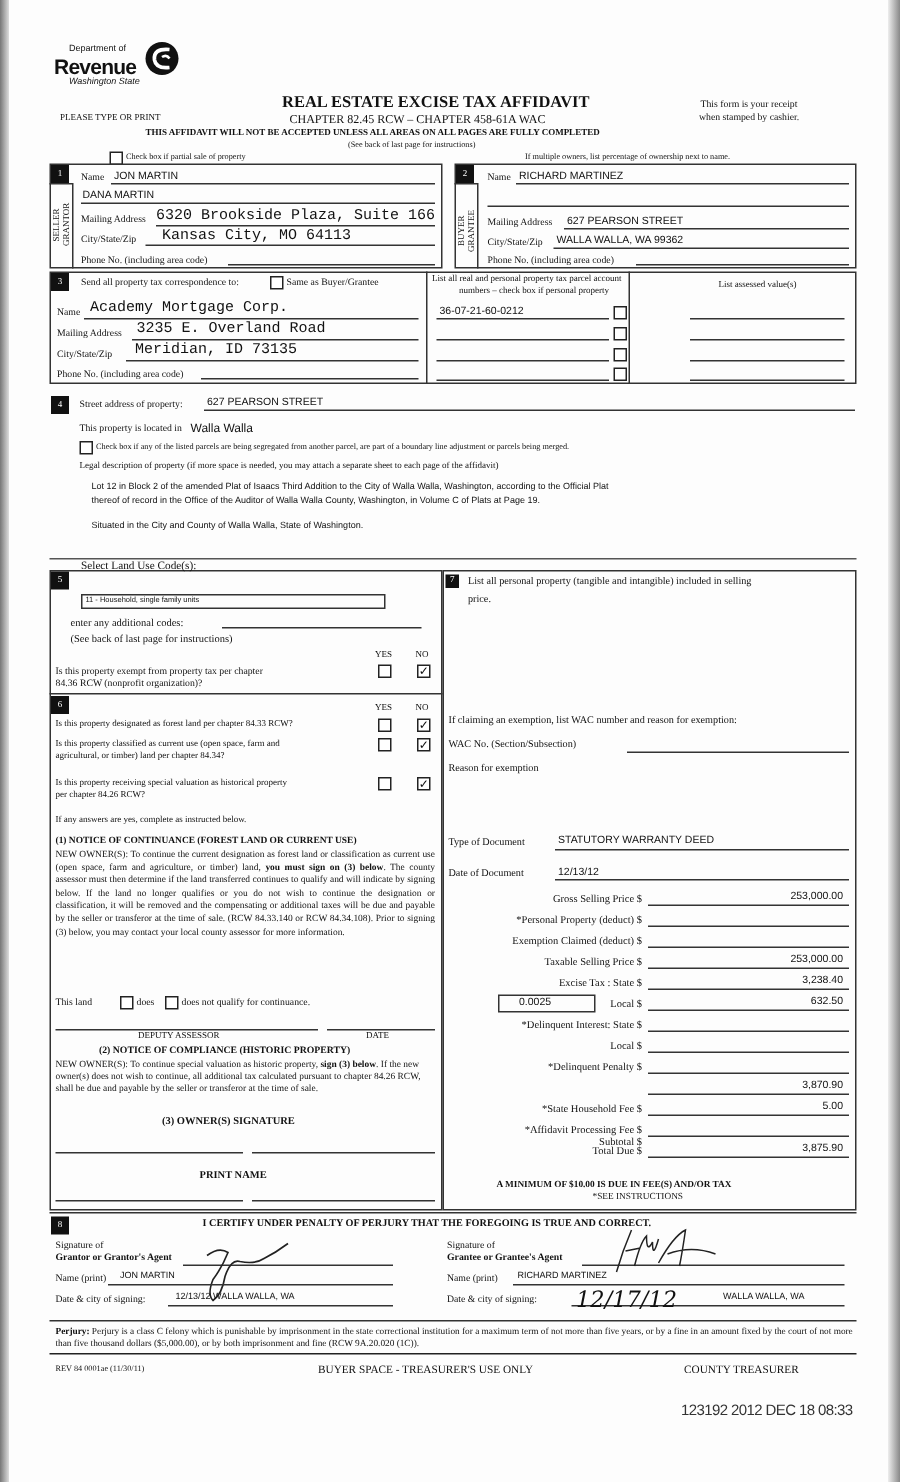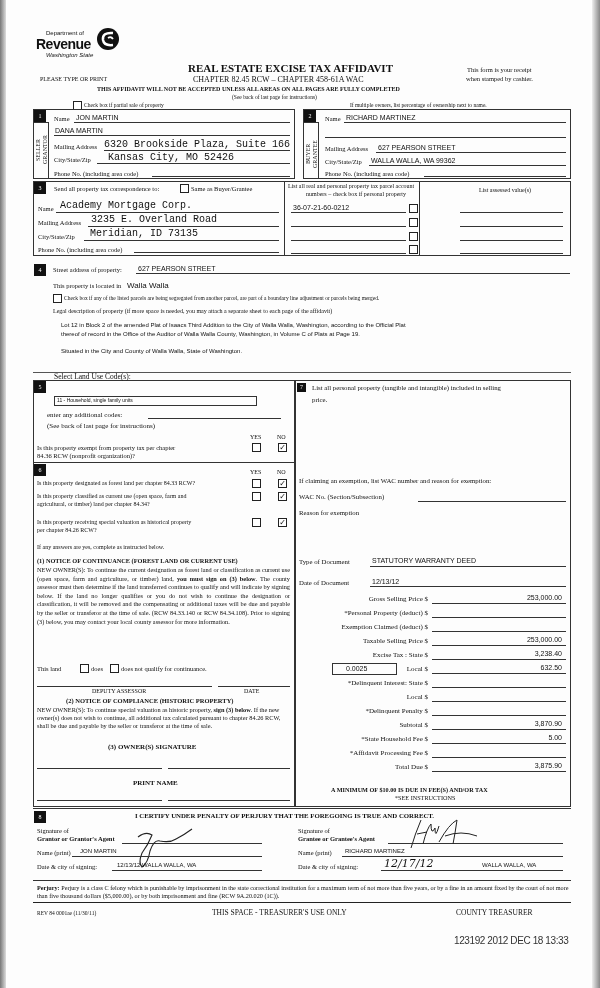--- a/index.html
+++ b/index.html
@@ -61,21 +61,21 @@
   <div class="lbl" style="left:54px;top:115px;">Name</div>
   <div class="line" style="left:74px;top:122px;width:216px;"></div>
   <div class="val" style="left:76px;top:114px;">JON MARTIN</div>
   <div class="line" style="left:54px;top:135px;width:236px;"></div>
   <div class="val" style="left:55px;top:127px;">DANA MARTIN</div>
   <div class="lbl" style="left:54px;top:143px;">Mailing Address</div>
   <div class="line" style="left:104px;top:150px;width:186px;"></div>
   <div class="tw" style="left:104px;top:139px;">6320 Brookside Plaza, Suite 166</div>
   <div class="lbl" style="left:54px;top:156px;">City/State/Zip</div>
   <div class="line" style="left:97px;top:163px;width:193px;"></div>
-  <div class="tw" style="left:108px;top:152px;">Kansas City, MO  52426</div>
+  <div class="tw" style="left:108px;top:152px;">Kansas City, MO  64113</div>
   <div class="lbl" style="left:54px;top:170px;">Phone No. (including area code)</div>
   <div class="line" style="left:152px;top:176px;width:138px;"></div>
 
   <div class="box" style="left:303px;top:109px;width:268px;height:70px;"></div>
   <div class="secnum" style="left:304px;top:110px;">2</div>
   <div class="abs" style="left:318px;top:122px;width:1px;height:57px;background:#333;"></div>
   <div class="abs" style="left:303px;top:122px;width:15px;height:1px;background:#333;"></div>
   <div class="vert" style="left:305px;top:132px;height:44px;width:12px;">
     <span>BUYER</span><br>
     <span>GRANTEE</span>
@@ -253,21 +253,21 @@
     <div class="amt" style="left:462px;top:678px;"></div>
 
     <div class="frow-lbl" style="left:268px;top:693px;">Local $</div>
     <div class="line" style="left:432px;top:701px;width:134px;"></div>
     <div class="amt" style="left:462px;top:692px;"></div>
 
     <div class="frow-lbl" style="left:268px;top:707px;">*Delinquent Penalty $</div>
     <div class="line" style="left:432px;top:715px;width:134px;"></div>
     <div class="amt" style="left:462px;top:706px;"></div>
 
-    <div class="frow-lbl" style="left:268px;top:721px;">Subtotal $</div>
+    <div class="frow-lbl" style="left:268px;top:757px;">Subtotal $</div>
     <div class="line" style="left:432px;top:729px;width:134px;"></div>
     <div class="amt" style="left:462px;top:720px;">3,870.90</div>
 
     <div class="frow-lbl" style="left:268px;top:735px;">*State Household Fee $</div>
     <div class="line" style="left:432px;top:743px;width:134px;"></div>
     <div class="amt" style="left:462px;top:734px;">5.00</div>
 
     <div class="frow-lbl" style="left:268px;top:749px;">*Affidavit Processing Fee $</div>
     <div class="line" style="left:432px;top:757px;width:134px;"></div>
     <div class="amt" style="left:462px;top:748px;"></div>
@@ -300,24 +300,24 @@
   <div class="lbl" style="left:298px;top:835px;font-weight:bold;">Grantee or Grantee's Agent</div>
   <div class="line" style="left:388px;top:843px;width:175px;"></div>
   <svg class="abs" style="left:405px;top:814px;" width="75" height="40" viewBox="0 0 75 40">
     <path d="M6 34 Q10 20 16 6 M12 20 L22 18 M18 30 Q22 14 26 10 Q26 22 30 14 Q30 26 34 12 M34 28 Q44 10 52 6 Q50 20 48 30 M40 22 Q56 16 72 22" stroke="#222" stroke-width="1" fill="none"></path>
   </svg>
   <div class="lbl" style="left:298px;top:849px;">Name (print)</div>
   <div class="line" style="left:342px;top:856px;width:221px;"></div>
   <div class="val" style="left:345px;top:848px;font-size:6px;">RICHARD MARTINEZ</div>
   <div class="lbl" style="left:298px;top:863px;">Date &amp; city of signing:</div>
   <div class="line" style="left:381px;top:870px;width:182px;"></div>
-  <div class="abs" style="left:384px;top:857px;font-size:11px;font-style:italic;font-family:'DejaVu Serif', serif;white-space:nowrap;">12/17/12</div>
+  <div class="abs" style="left:384px;top:857px;font-size:15px;font-style:italic;font-family:'DejaVu Serif', serif;white-space:nowrap;">12/17/12</div>
   <div class="val" style="left:482px;top:862px;font-size:6px;">WALLA WALLA, WA</div>
 
   <div class="abs" style="left:37px;top:884px;width:532px;font-size:6.2px;line-height:8px;">
     <b>Perjury:</b><span> Perjury is a class C felony which is punishable by imprisonment in the state correctional institution for a maximum term of not more than five years, or by a fine in an amount fixed by the court of not more than five thousand dollars ($5,000.00), or by both imprisonment and fine (RCW 9A.20.020 (1C)).</span>
   </div>
   <div class="abs" style="left:33px;top:902px;width:538px;height:1px;background:#222;"></div>
   <div class="abs" style="left:37px;top:910px;font-size:5.5px;white-space:nowrap;">REV 84 0001ae (11/30/11)</div>
-  <div class="abs" style="left:212px;top:908px;font-size:7.5px;white-space:nowrap;">THIS SPACE - TREASURER'S USE ONLY</div>
+  <div class="abs" style="left:212px;top:908px;font-size:7.5px;white-space:nowrap;">BUYER SPACE - TREASURER'S USE ONLY</div>
   <div class="abs" style="left:456px;top:908px;font-size:7.5px;white-space:nowrap;">COUNTY TREASURER</div>
-  <div class="abs sans" style="left:454px;top:935px;font-size:10px;color:#333;letter-spacing:-0.4px;white-space:nowrap;">123192 2012 DEC 18 13:33</div>
+  <div class="abs sans" style="left:454px;top:935px;font-size:10px;color:#333;letter-spacing:-0.4px;white-space:nowrap;">123192 2012 DEC 18 08:33</div>
 </div>
 
 </body></html>

